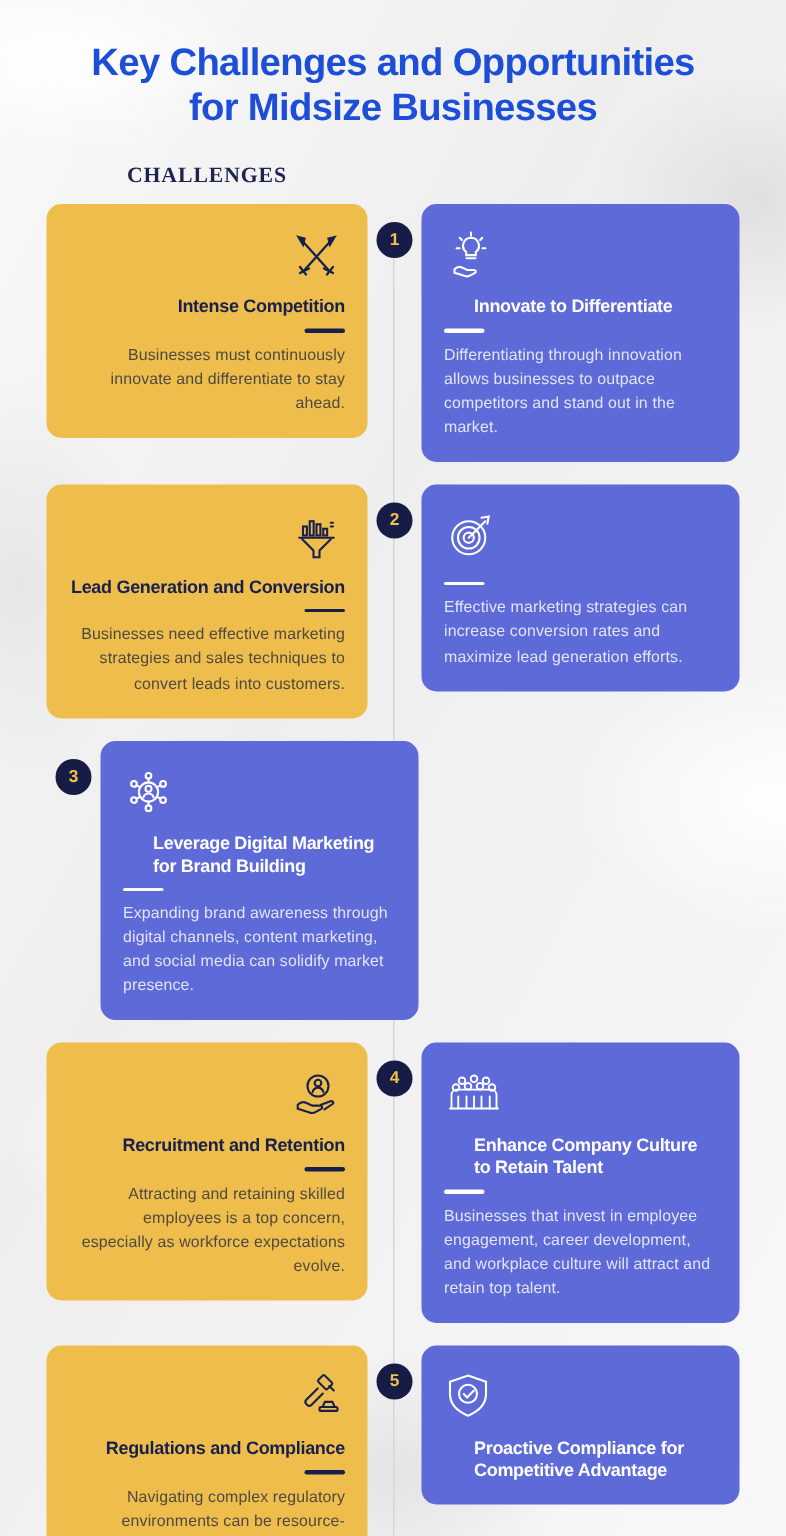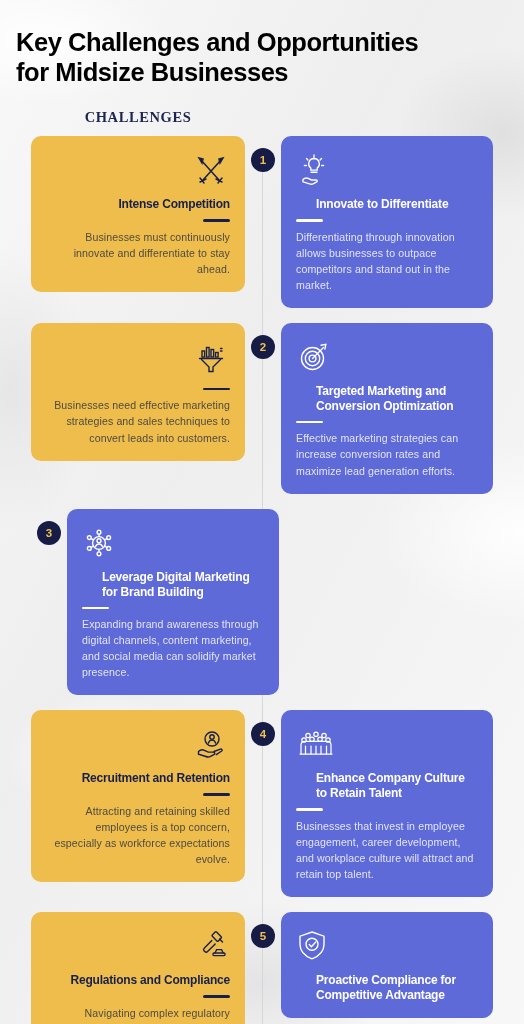--- a/index.html
+++ b/index.html
@@ -34,21 +34,22 @@
 
   #page {
     position: relative;
     z-index: 1;
     width: 524px;
     height: 1024px;
   }
 
   
   .title {
-    color: #000000;
+    text-align: center;
+    color: #1d4ed8;
     font-size: 25.5px;
     font-weight: bold;
     line-height: 1.16;
     letter-spacing: -0.45px;
     padding: 28px 16px 0;
   }
 
   .col-headers {
     display: flex;
     margin-top: 22px;
@@ -221,37 +222,37 @@
           <svg width="38" height="38" viewBox="0 0 38 38" fill="none" stroke="#17204c" stroke-width="1.4" stroke-linecap="round">
             <rect x="10" y="12" width="2.6" height="6"></rect>
               <rect x="14.5" y="8.5" width="2.6" height="9.5"></rect>
             <rect x="19" y="10.5" width="2.6" height="7.5"></rect>
               <rect x="23.5" y="13.5" width="2.6" height="4.5"></rect>
             <path d="M7.5 19.5h23"></path>
             <path d="M9.5 20.5 L17 28 v4.5 h4 V28 L28.5 20.5"></path>
             <path d="M28.5 9.5h1.5M28.5 12h1.5"></path>
           </svg>
         </div>
+        <div class="card-title">Lead Generation and Conversion</div>
         <div class="divider"></div>
         <div class="card-body">Businesses need effective marketing strategies and sales techniques to convert leads into customers.</div>
       </div>
       <div class="badge-col">
         <div class="badge">2</div>
       </div>
       <div class="card opportunity">
         <div class="icon-wrap">
           <svg width="36" height="36" viewBox="0 0 36 36" fill="none" stroke="#ffffff" stroke-width="1.4" stroke-linecap="round">
             <circle cx="16.5" cy="19.5" r="11"></circle>
               <circle cx="16.5" cy="19.5" r="7.2"></circle>
               <circle cx="16.5" cy="19.5" r="3.4"></circle>
             <path d="M16.5 19.5 L27.5 8.5"></path>
             <path d="M25 6.2l4.8-.9-.9 4.8"></path>
           </svg>
         </div>
-        <div class="card-title">Targeted Marketing and Conversion Optimization</div>
         <div class="divider"></div>
         <div class="card-body">Effective marketing strategies can increase conversion rates and maximize lead generation efforts.</div>
       </div>
     </div>
 
     <div class="row">
       <div class="badge-col">
         <div class="badge">3</div>
       </div>
       <div class="card opportunity">

